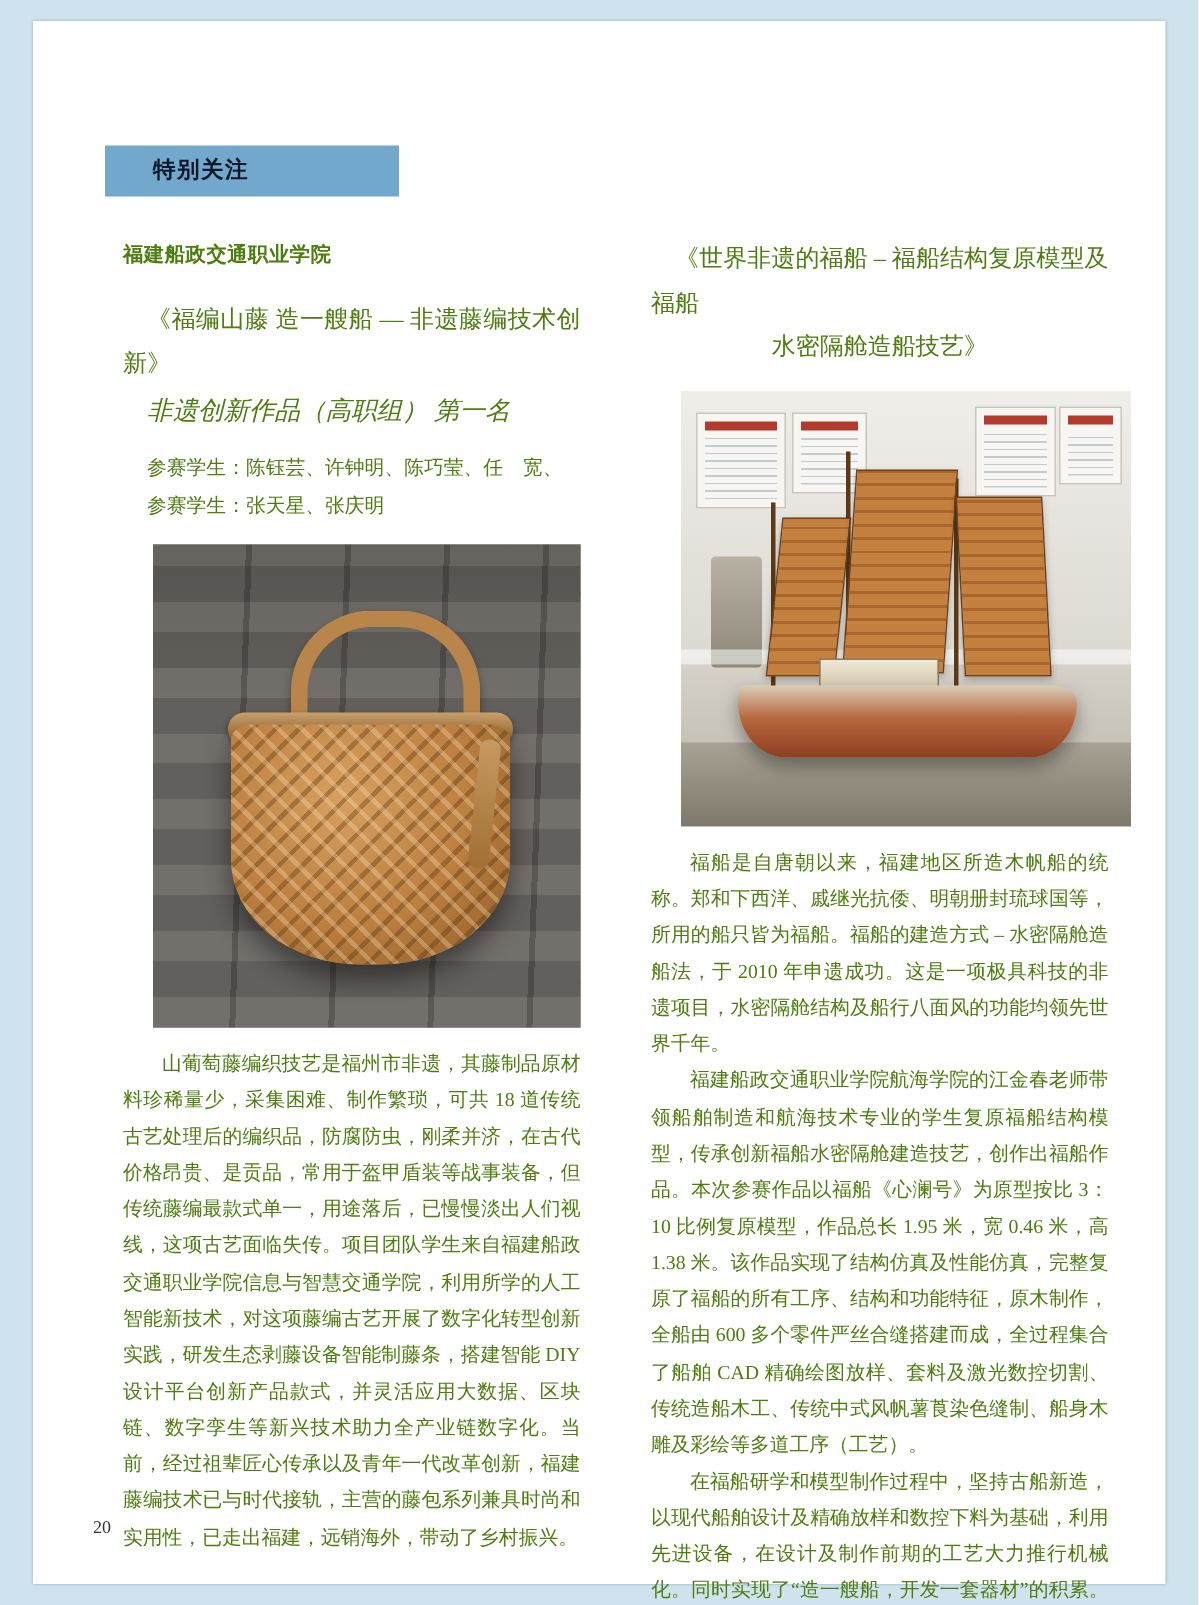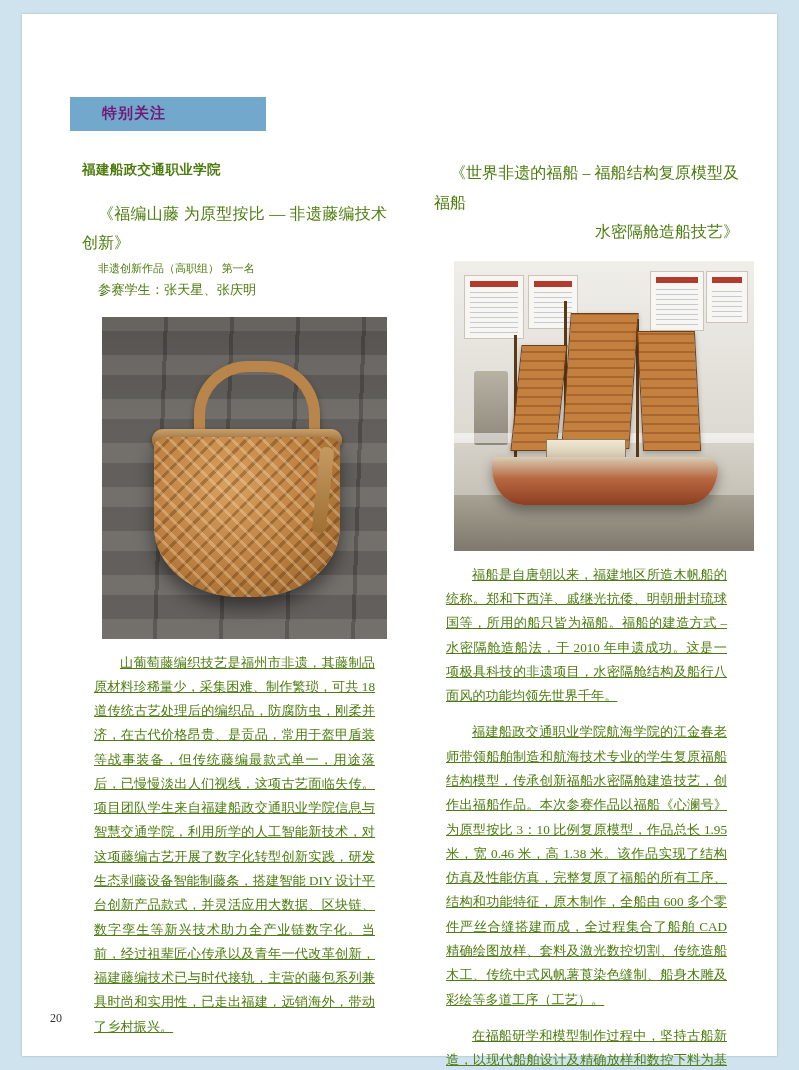--- a/index.html
+++ b/index.html
@@ -29,21 +29,21 @@
     width: 196px;
     height: 34px;
     background: #71a8cc;
   }
   .section-banner .label {
     position: absolute;
     left: 32px;
     top: 7px;
     font-size: 15px;
     font-weight: bold;
-    color: #701a75;
+    color: #0f172a;
     letter-spacing: 1px;
     font-family: "DejaVu Sans", sans-serif;
   }
   .col {
     position: absolute;
     top: 144px;
     width: 305px;
     font-size: 13.2px;
     line-height: 1.82;
     color: #4d7c0f;
@@ -59,51 +59,51 @@
     letter-spacing: 0.4px;
   }
   .work-title {
     margin: 0;
     text-indent: 16px;
     font-size: 16px;
     line-height: 1.85;
   }
   .work-title.center-ish {
     text-indent: 0;
-    text-align: right;
+    text-align: center;
   }
   .meta-line {
     margin: 0;
     text-indent: 16px;
     font-size: 13.2px;
     line-height: 1.85;
   }
   .meta-line.hang {
     text-indent: 64px;
   }
   .award {
-    margin: 0 0 0 0;
+    margin: 0 0 11px 0;
     text-indent: 16px;
-    font-size: 11px;
+    font-size: 17px;
     line-height: 1.85;
+    font-style: italic;
   }
   .award-2 {
     margin: 0;
     text-indent: 48px;
     font-size: 13.2px;
     line-height: 1.85;
   }
   p.body {
-    margin: 12px;
+    margin: 0;
     text-indent: 26px;
     font-size: 13.2px;
     line-height: 1.84;
     text-align: justify;
     text-justify: inter-ideograph;
-    text-decoration: underline;
   }
 
   
   .photo {
     position: relative;
     overflow: hidden;
     background: #888;
   }
   .photo-basket {
     margin: 14px 0 12px 20px;
@@ -261,42 +261,43 @@
     background: rgba(255,255,255,0.55);
   }
   .floor {
     position: absolute;
     left: 0; right: 0; bottom: 0; height: 56px;
     background: linear-gradient(180deg, #a8a294, #7e796c);
   }
 
   .page-number {
     position: absolute;
-    left: 28px;
+    left: 40px;
     bottom: 30px;
     font-size: 12px;
     color: #333;
     font-family: "Liberation Serif", serif;
   }
 </style>
 </head>
 <body>
 
 <div class="page">
 
   <div class="section-banner">
     <div class="label">特别关注</div>
   </div>
 
   <div class="col col-left">
 
     <div class="school-name">福建船政交通职业学院</div>
 
-    <div class="work-title">《福编山藤 为原型按比 –– 非遗藤编技术创新》</div>
+    <div class="work-title">《福编山藤 造一艘船 –– 非遗藤编技术创新》</div>
     <div class="award">非遗创新作品（高职组）  第一名</div>
+    <div class="meta-line">参赛学生：陈钰芸、许钟明、陈巧莹、任　宽、</div>
     <div class="meta-line">参赛学生：张天星、张庆明</div>
 
     <div class="photo photo-basket">
       <div class="brick-overlay"></div>
       <div class="basket-handle"></div>
       <div class="basket-rim"></div>
       <div class="basket-body">
         <div class="basket-weave"></div>
       </div>
       <div class="basket-tassel"></div>

